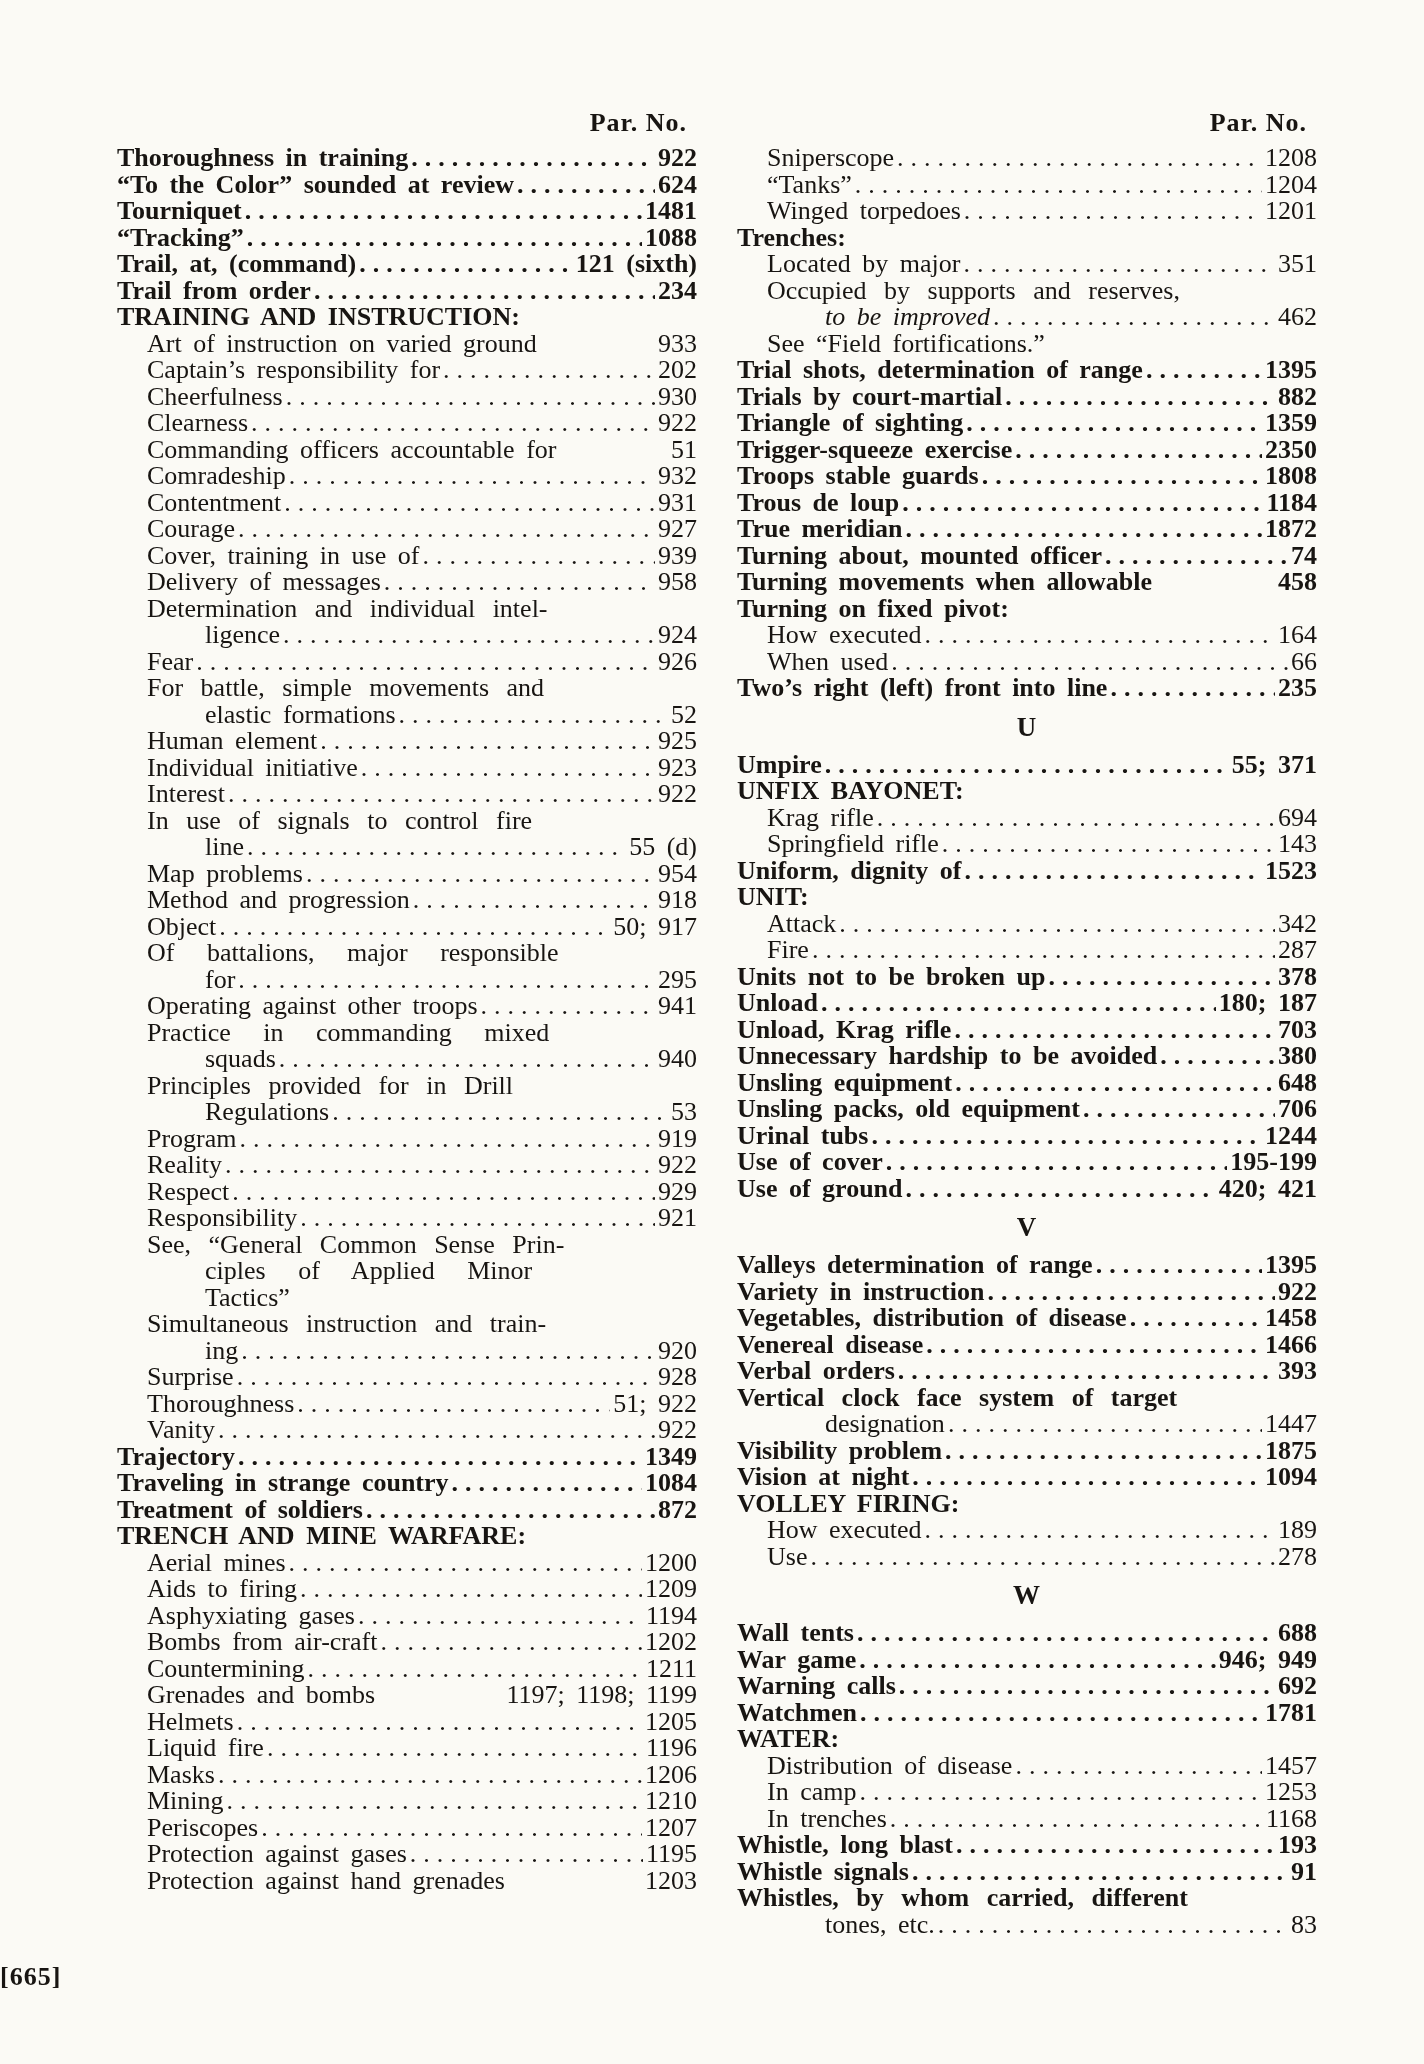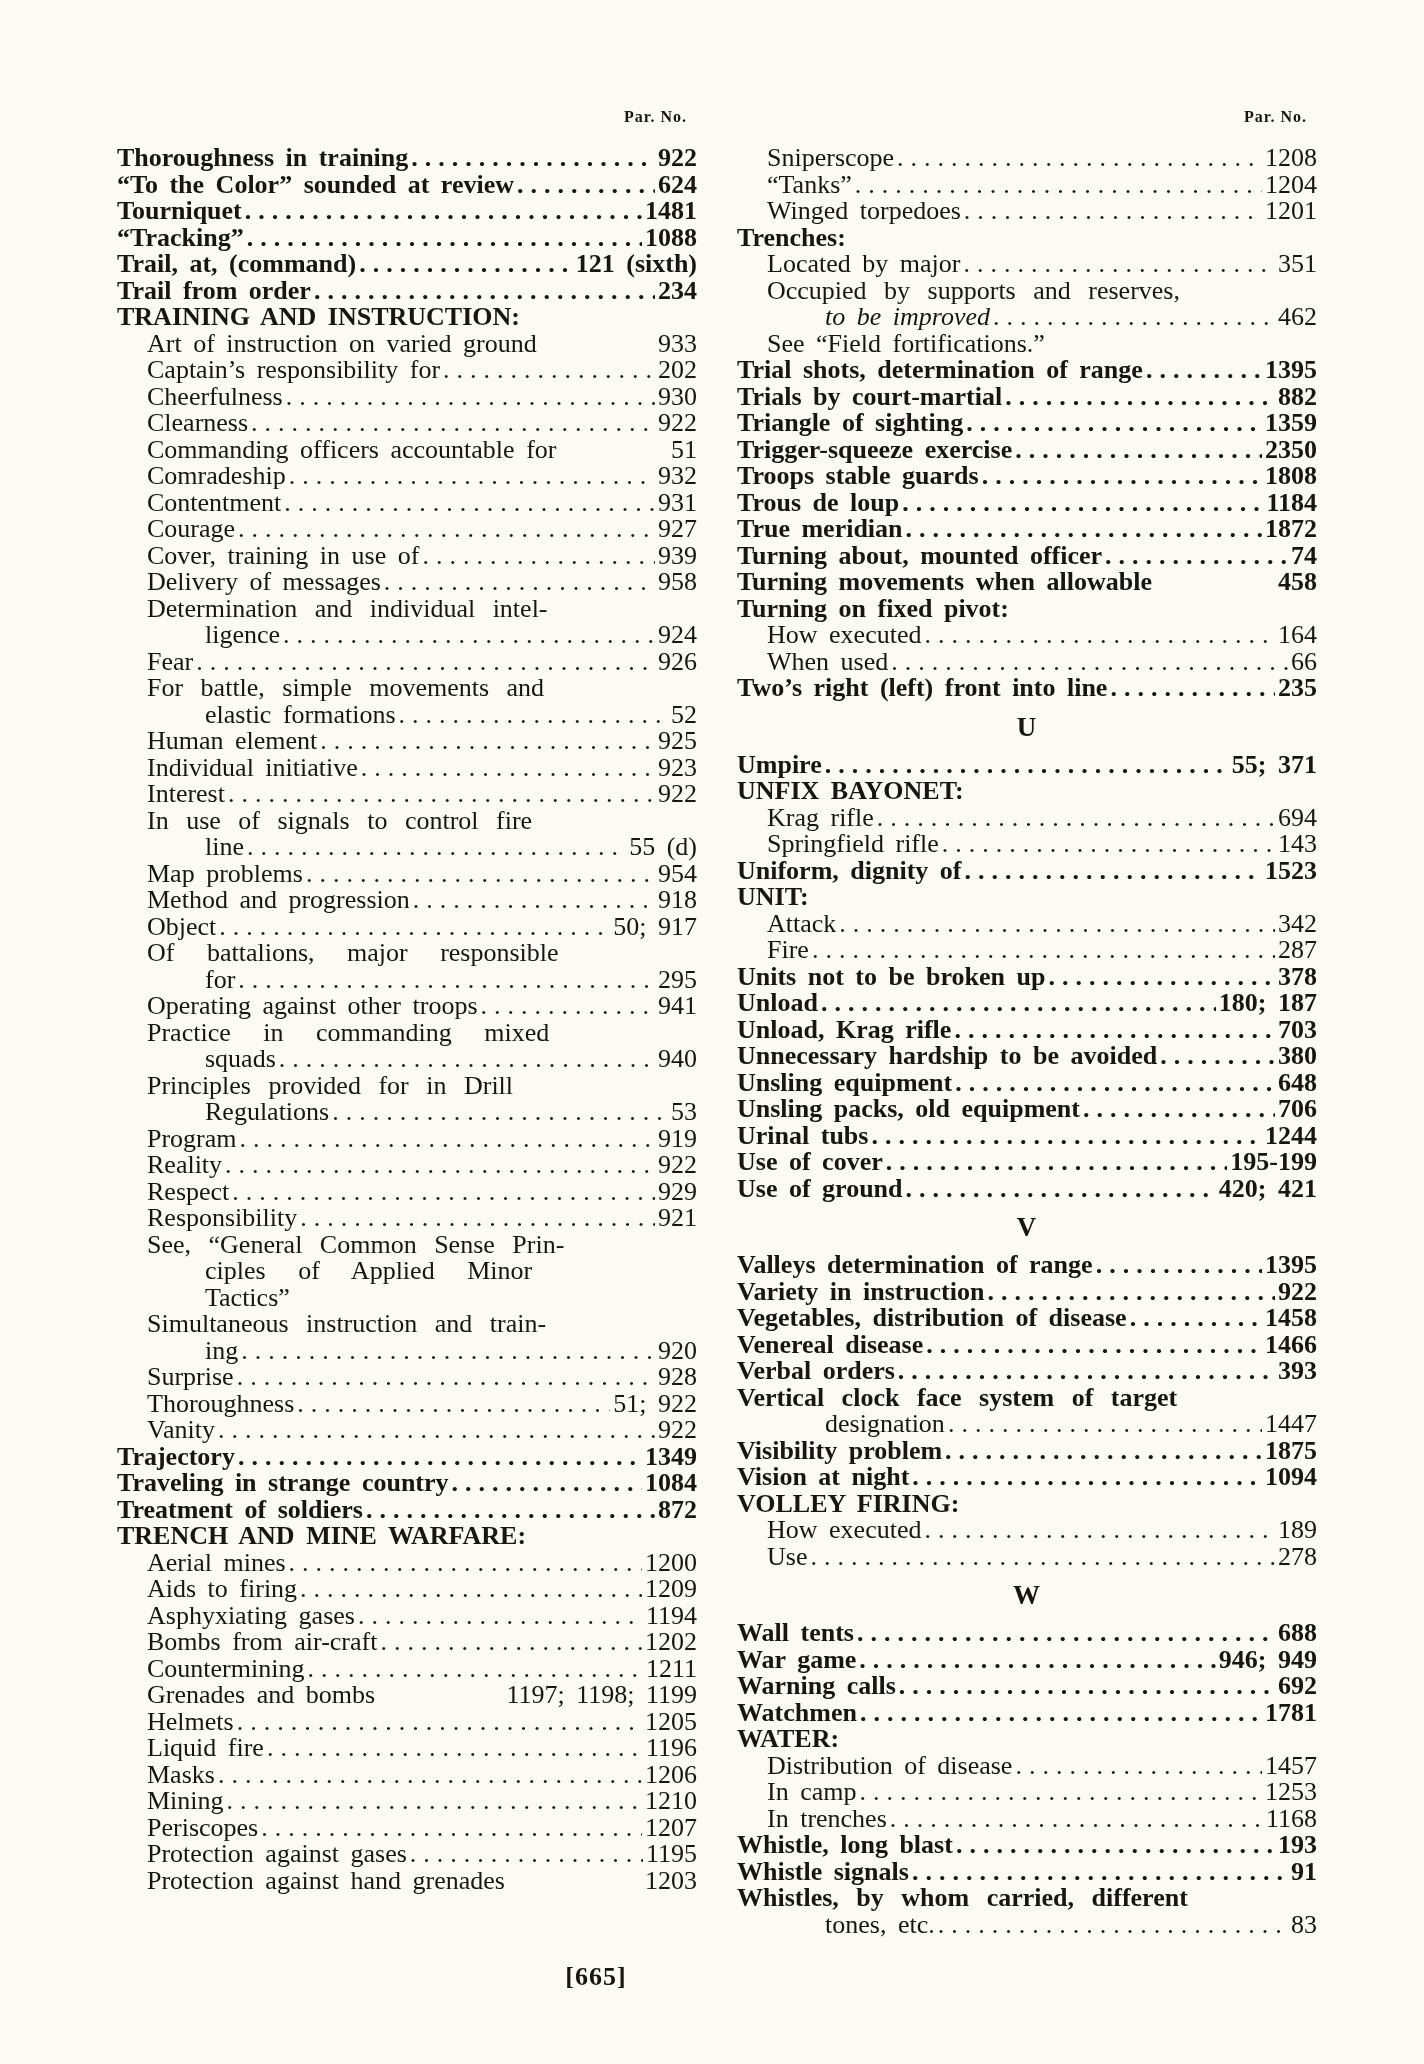--- a/index.html
+++ b/index.html
@@ -1,38 +1,38 @@
 <!DOCTYPE html>
 <html><head>
 <meta charset="utf-8">
 <style>
   html,body{margin:0;padding:0;background:#777;}
   .page{position:relative;width:1424px;height:2064px;background:#fbfaf5;color:#181512;
         font-family:"Liberation Serif",serif;overflow:hidden;}
   .col{position:absolute;top:108px;width:580px;}
   .col.left{left:117px;}
   .col.right{left:737px;}
-  .parno{height:37px;font-size:16px;font-weight:700;text-align:right;padding-right:10px;
+  .parno{height:37px;font-size:26px;font-weight:700;text-align:right;padding-right:10px;
          letter-spacing:1px;}
   .row{display:flex;align-items:baseline;height:26.5px;line-height:26.5px;font-size:26px;
        white-space:nowrap;word-spacing:5px;}
   .row.b{font-weight:700;}
   .row.i1{padding-left:30px;}
   .row.i2{padding-left:88px;}
   .row.sp1{word-spacing:11px;}
   .row.sp2{word-spacing:26px;}
   .row.it .t{font-style:italic;}
   .t{flex:0 0 auto;}
   .lead{flex:1 1 auto;overflow:hidden;white-space:nowrap;min-width:4px;margin:0 3px;}
   .lead.dots::after{content:"..........................................................................................";
        letter-spacing:7px;word-spacing:0;}
   .n{flex:0 0 auto;}
   .sec{height:34px;line-height:34px;margin:8px 0;text-align:center;font-size:27px;
        font-weight:700;letter-spacing:1px;}
-  .footer{position:absolute;top:1962px;left:0;width:1192px;text-align:center;
+  .footer{position:absolute;top:1962px;left:0;width:1192px;text-align:left;
           font-size:26px;font-weight:700;letter-spacing:1px;font-family:Liberation Serif, serif;}
 </style>
 </head>
 <body>
 
 <div class="page">
   <div class="col left">
     <div class="parno">
       <span>Par. No.</span>
     </div>

